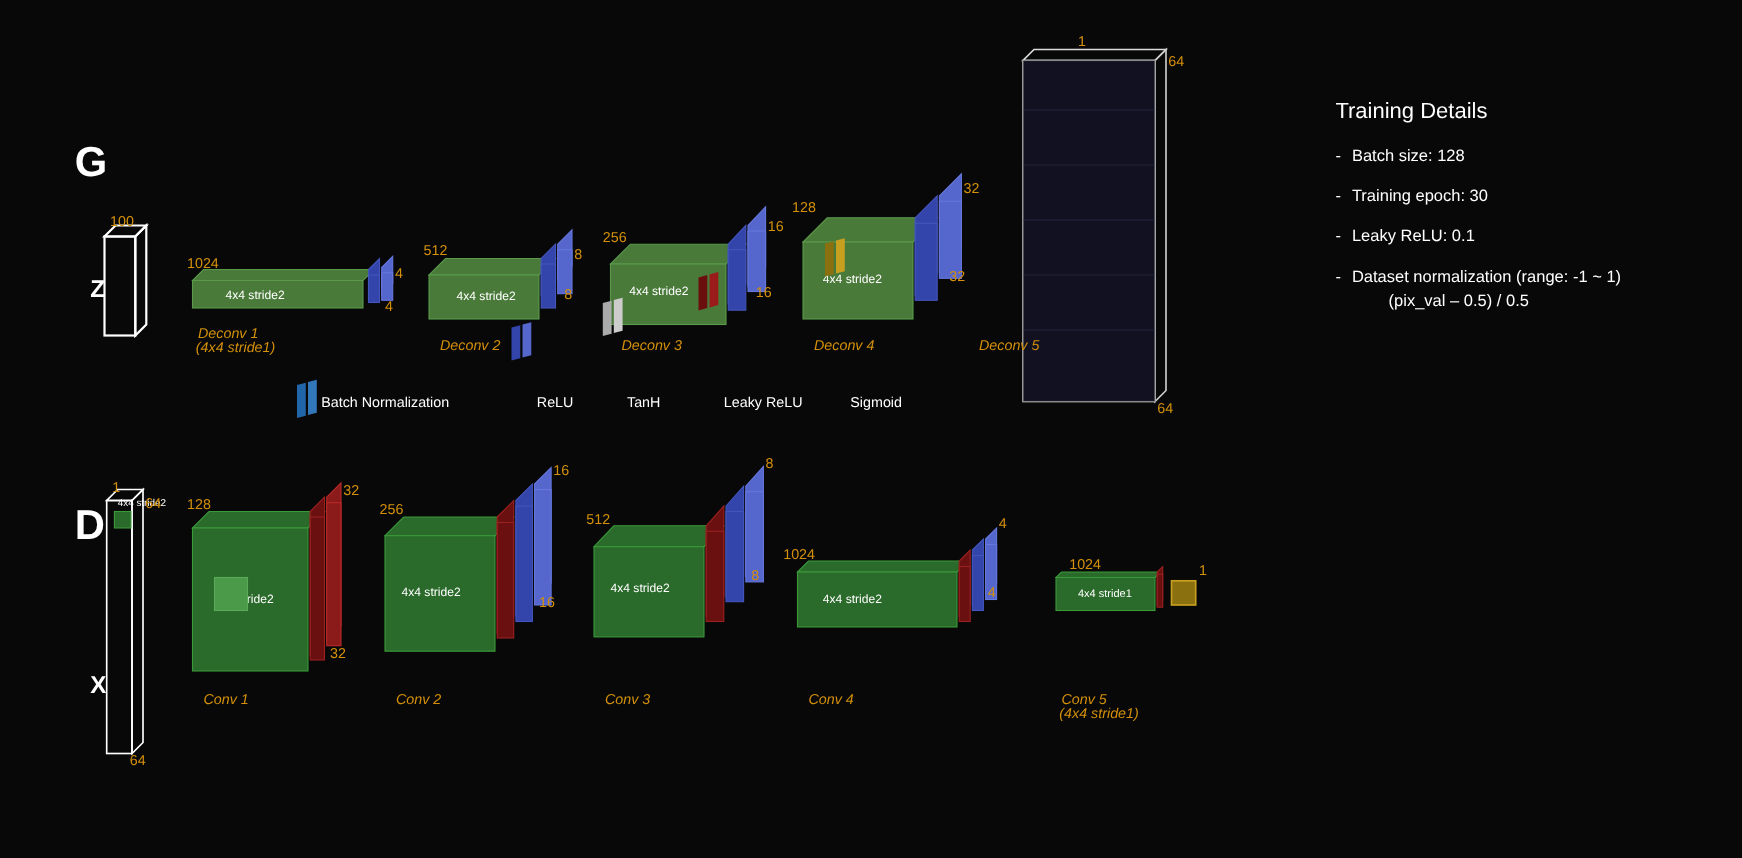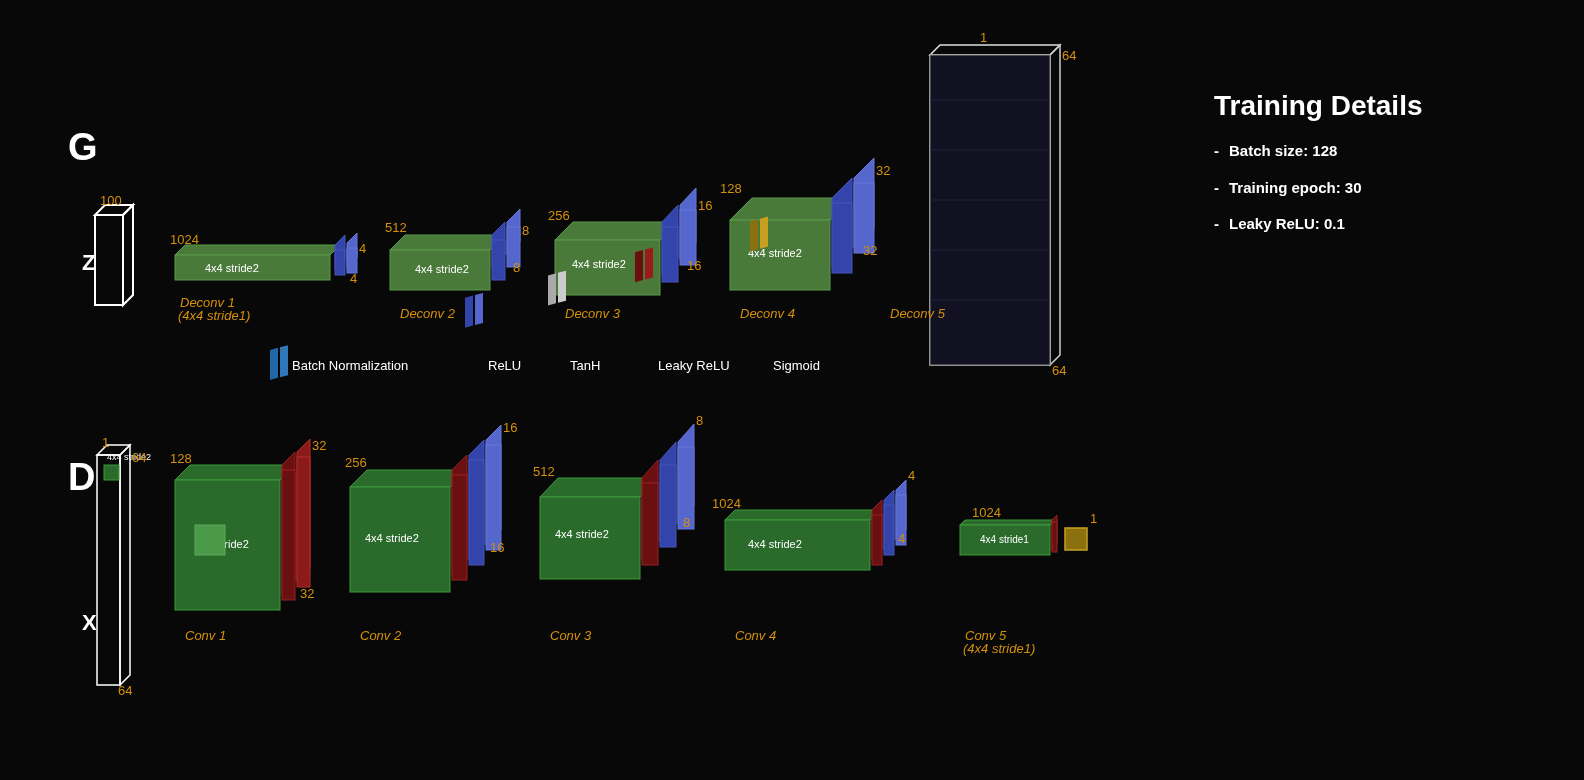--- a/index.html
+++ b/index.html
@@ -22,34 +22,33 @@
 
     
     .training-details {
       position: absolute;
       right: 30px;
       top: 90px;
       width: 340px;
       color: #ffffff;
     }
     .training-details h2 {
-      font-size: 28px;
-      font-weight: bold;
+      font-size: 20px;
+      font-weight: normal;
       margin-bottom: 18px;
     }
     .training-details ul {
       list-style: none;
     }
     .training-details ul li {
       font-size: 15px;
       margin-bottom: 14px;
       padding-left: 15px;
       position: relative;
       line-height: 1.5;
-      font-weight: bold;
     }
     .training-details ul li::before {
       content: '-';
       position: absolute;
       left: 0;
     }
 
     
     .network-svg {
       position: absolute;
@@ -310,16 +309,17 @@
     </g>
 
   </svg>
 
   <div class="training-details">
     <h2>Training Details</h2>
     <ul>
       <li>Batch size: 128</li>
       <li>Training epoch: 30</li>
       <li>Leaky ReLU: 0.1</li>
+      <li>Dataset normalization (range: -1 ~ 1)<br>&nbsp;&nbsp;&nbsp;&nbsp;&nbsp;&nbsp;&nbsp;&nbsp;(pix_val – 0.5) / 0.5</li>
     </ul>
   </div>
 
 </div>
 
 </body></html>

